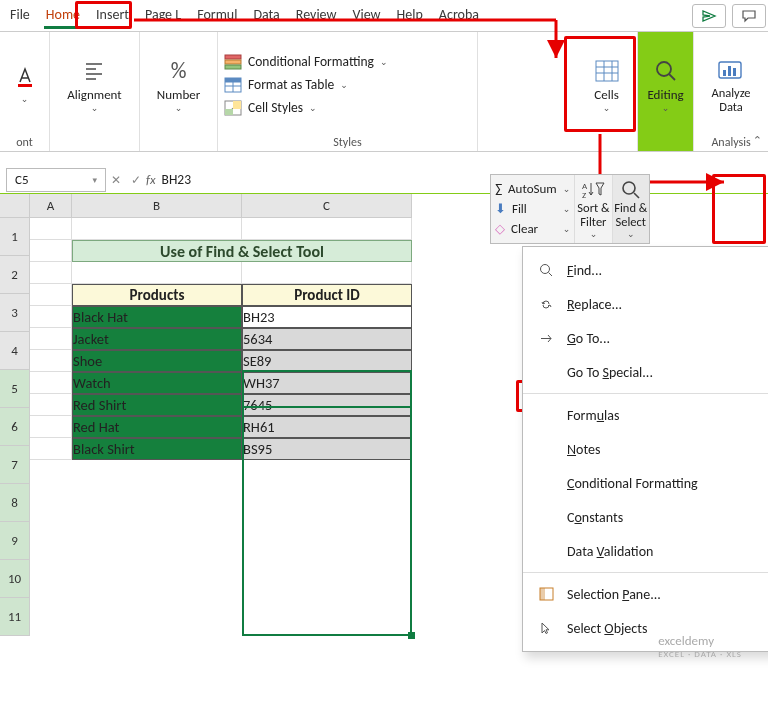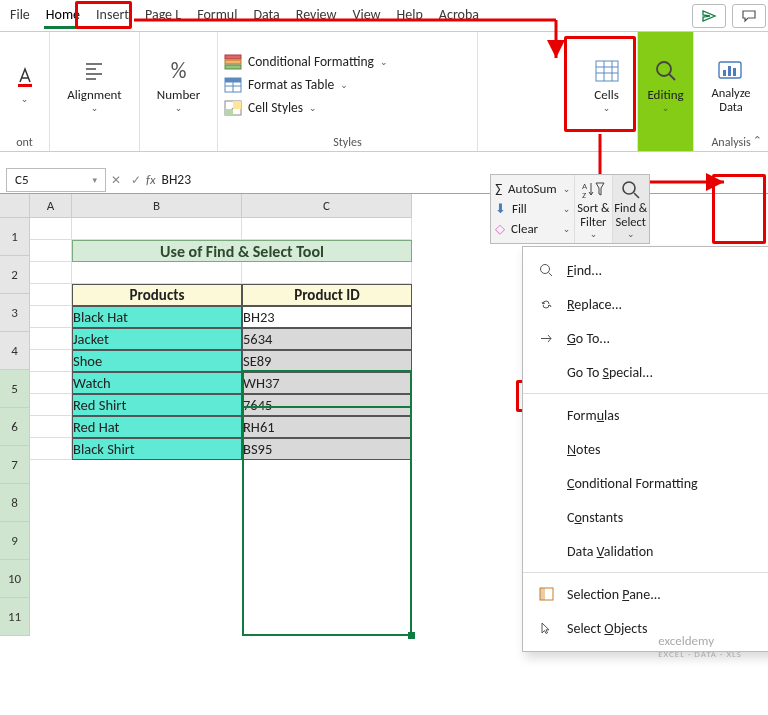--- a/index.html
+++ b/index.html
@@ -1,21 +1,21 @@
 <!DOCTYPE html>
 <html><head>
 <meta charset="utf-8">
 <style>
   * { box-sizing: border-box; margin: 0; padding: 0; font-family: "Segoe UI", Calibri, Arial, sans-serif; }
   body { background: #fff; width: 768px; height: 715px; overflow: hidden; position: relative; color: #222; }
 
   
   .ribbon-tabs { display: flex; align-items: center; height: 32px; border-bottom: 1px solid #ccc; padding: 0 2px; }
   .tab { padding: 4px 8px 6px 8px; font-size: 14px; color: #3a3a3a; cursor: pointer; position: relative; }
-  .tab.active { color:#000000; }
+  .tab.active { color:#c2410c; }
   .tab.active::after { content:""; position:absolute; left:6px; right:6px; bottom:0; height:3px; background:#107c41; }
   .tab-icon-btn { width:34px; height:24px; display:flex; align-items:center; justify-content:center; border:1px solid #bbb; border-radius:3px; margin-left:6px; }
   .share-svg { width:16px; height:16px; }
 
   
   .ribbon { display:flex; height:120px; border-bottom:1px solid #ccc; position:relative; }
   .group { display:flex; flex-direction:column; align-items:center; justify-content:space-between; padding:4px 6px 2px 6px; border-right:1px solid #e0e0e0; }
   .group-label { font-size:12px; color:#555; margin-top:2px; }
   .group-body { display:flex; flex-direction:column; align-items:center; gap:4px; flex:1; justify-content:center; }
 
@@ -48,21 +48,21 @@
   .selall { width:30px; height:24px; }
   .rowh   { width:30px; height:38px;}
   .colh   { height:24px; }
   .rowh.sel { background:#cfe5cf; }
   .grid { position:relative; }
   .cells { display:grid; grid-template-columns: 42px 170px 170px; }
   .cell { border-right:1px solid #ddd; border-bottom:1px solid #ddd; height:22px; display:flex; align-items:center; padding:0 0; font-size:14.5px; }
   .cell.empty { background:#fff; }
   .merged-title { grid-column: 2 / span 2; background:#d6ecd8; border:1px solid #7da97f; font-weight:bold; color:#2d4a2d; justify-content:center; font-size:16px; }
   .hcell { background:#fcf9d9; border:1px solid #555; font-weight:bold; justify-content:center; font-size:15px;}
-  .dcell { background:#5eead4; border:1px solid #555; }
+  .dcell { background:#15803d; border:1px solid #555; }
   .sel-range { background:#d9d9d9; }
   .sel-border { position:absolute; border:2px solid #107c41; pointer-events:none;}
   .fill-handle { position:absolute; width:7px; height:7px; background:#107c41; }
 
   
   .edit-fly { position:absolute; top:174px; left:490px; width:160px; height:70px; background:#f3f3f3; border:1px solid #bbb; display:flex; }
   .edit-fly .col1 { flex:1; display:flex; flex-direction:column; gap:5px; padding:6px 4px; }
   .edit-fly .fitem { display:flex; align-items:center; gap:6px; font-size:13px;}
   .edit-fly .bigbtn { width:60px; display:flex; flex-direction:column; align-items:center; justify-content:center; font-size:12.5px; border-left:1px solid #ddd; }
 

